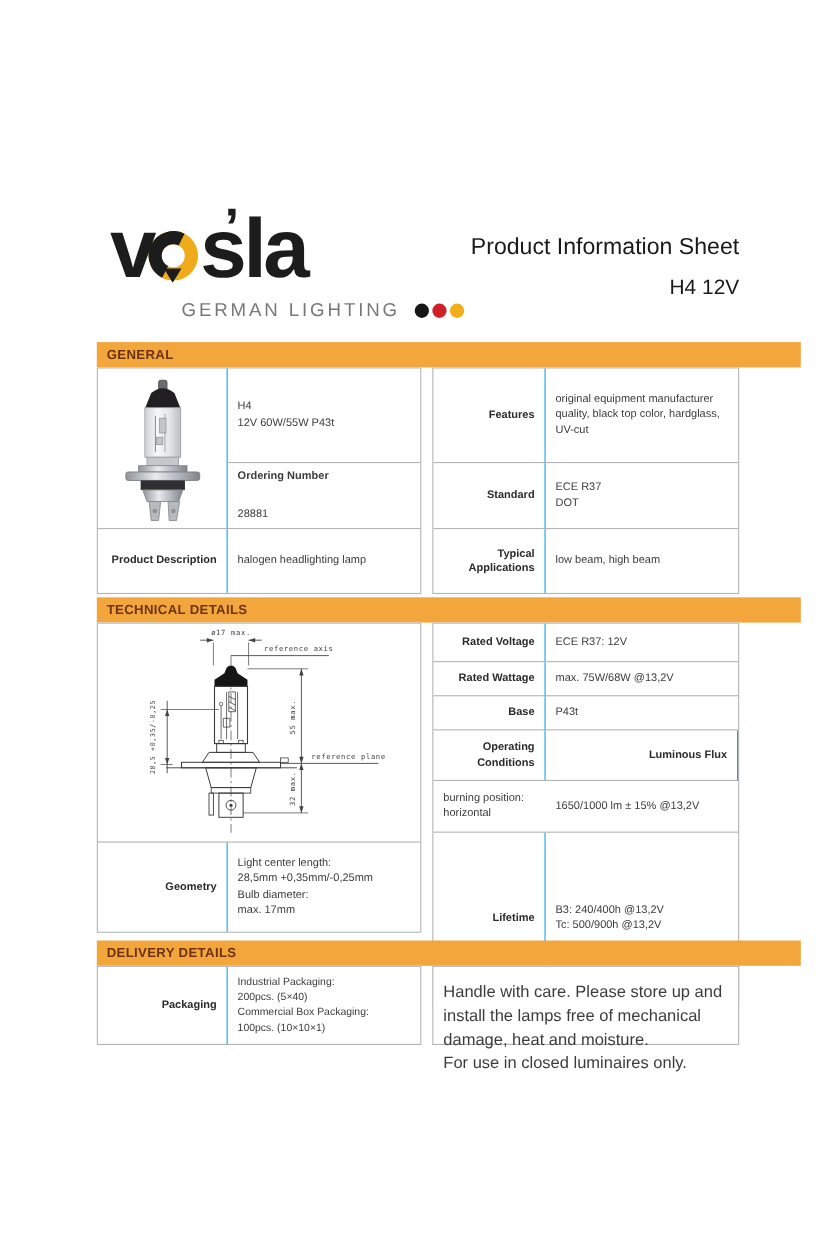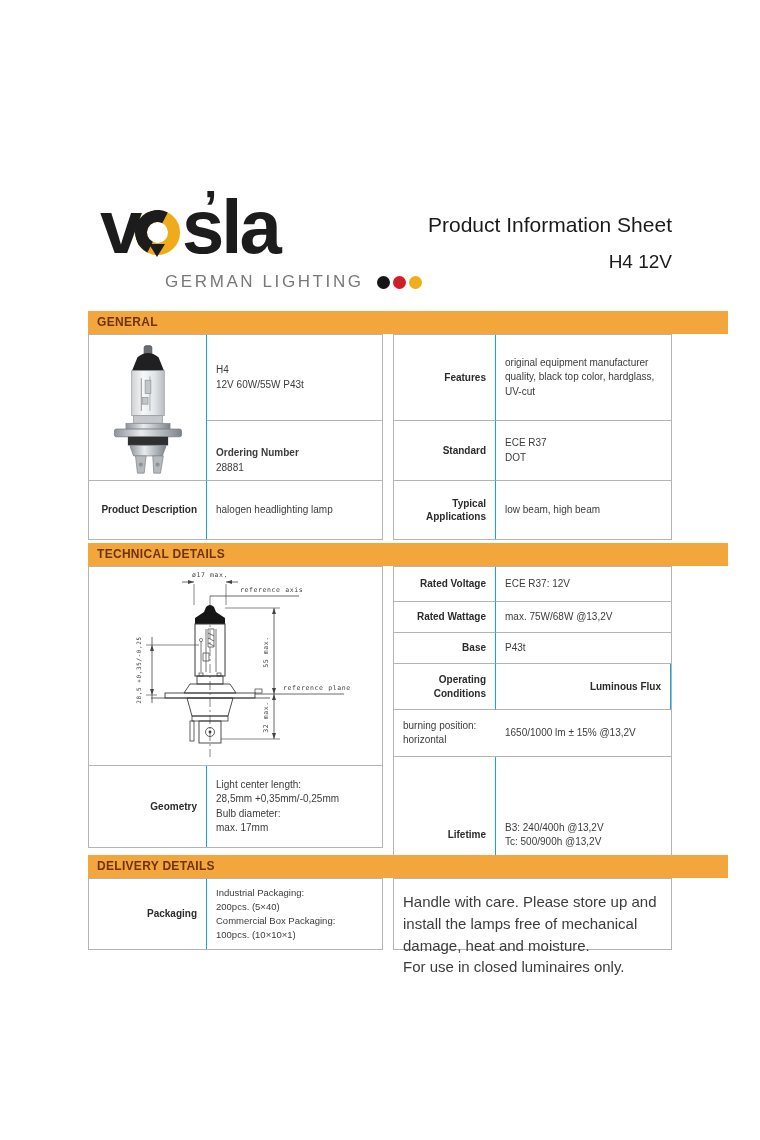--- a/index.html
+++ b/index.html
@@ -38,21 +38,21 @@
   
   .tbl{position:absolute;box-sizing:border-box;border:1px solid #b4b4b4;display:grid;background:#fff;}
   .cell{box-sizing:border-box;min-width:0;}
   .br{border-right:1px solid #0ea5e9;}
   .bb{border-bottom:1px solid #b4b4b4;}
   .lab{font-weight:bold;font-size:10px;color:#2b2b2b;display:flex;align-items:center;
        justify-content:flex-end;text-align:right;padding:4px 9px;line-height:1.35;}
   .val{font-size:10px;color:#3c3c3c;display:flex;align-items:center;padding:5px 9px;line-height:1.45;}
   .val.top{align-items:flex-start;}
   .pre{white-space:pre-line;}
-  .stack{flex-direction:column;align-items:flex-start;justify-content:flex-end;}
+  .stack{flex-direction:column;align-items:flex-start;justify-content:space-between;}
   .stack .b{font-weight:bold;}
   .img-cell{display:flex;align-items:center;justify-content:center;}
   .draw-cell{display:flex;align-items:flex-start;justify-content:flex-end;}
 
   
   .dtxt{font-family:"DejaVu Sans Mono",monospace;font-size:6.5px;fill:#3f3f3f;letter-spacing:.6px;}
 </style>
 </head>
 <body>
 

